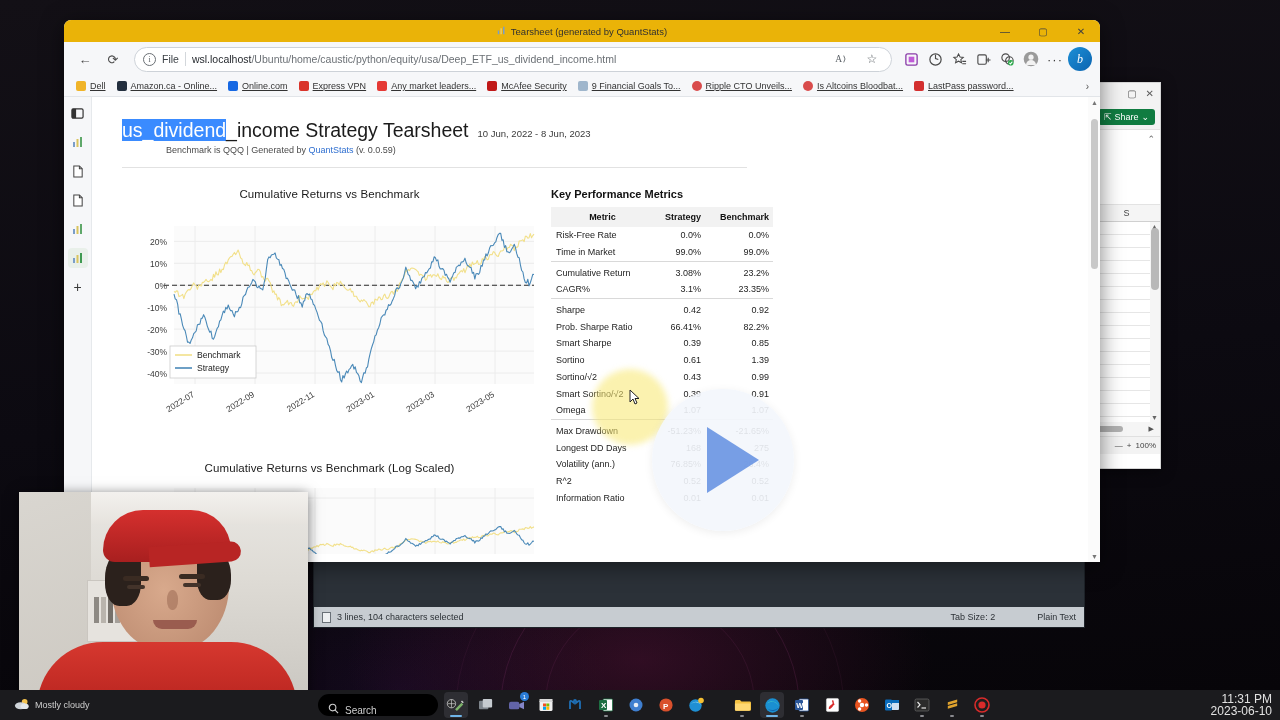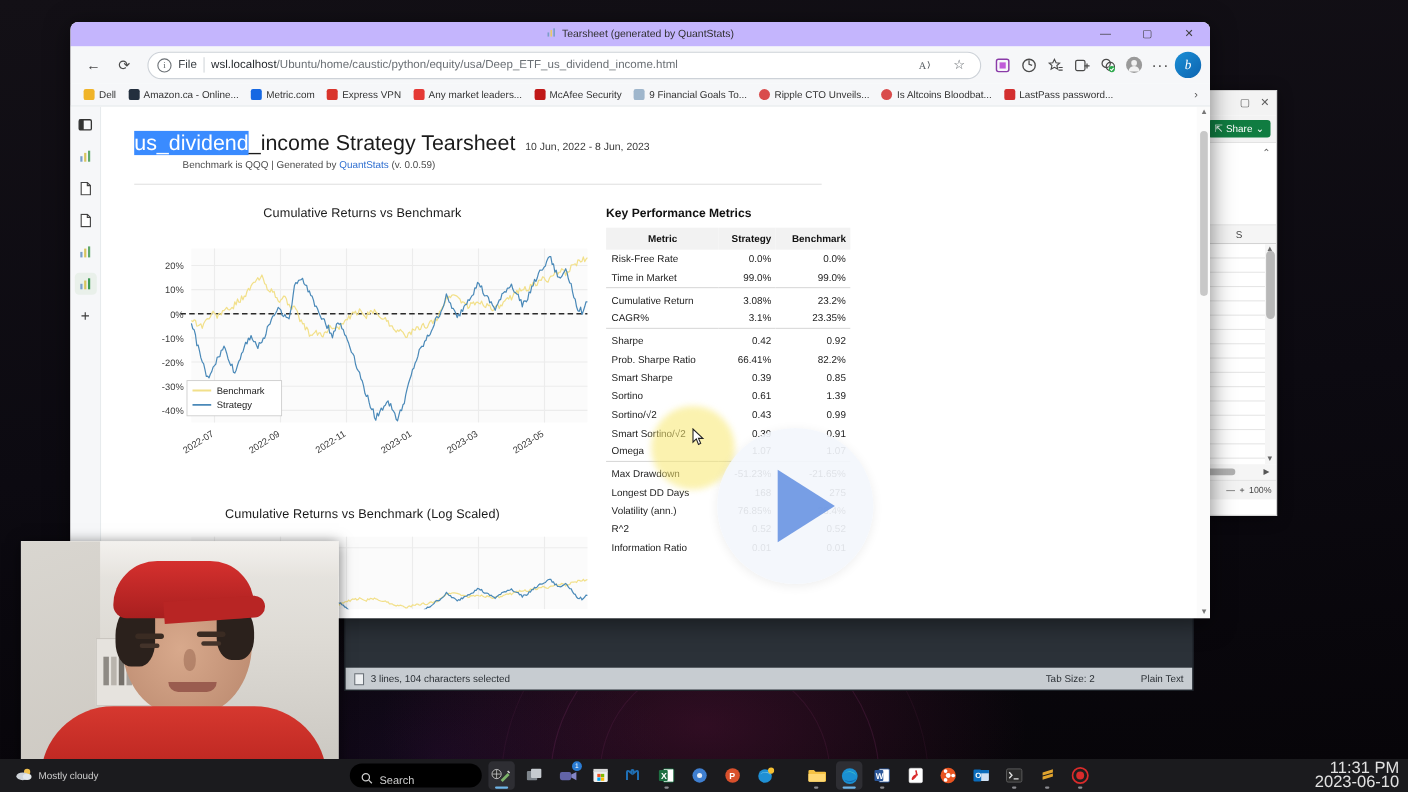--- a/index.html
+++ b/index.html
@@ -63,21 +63,21 @@
   .editor-status .right{display:flex;gap:42px;}
 
   
   .browser{
     position:absolute;left:64px;top:20px;width:1036px;height:542px;
     background:#fff;border-radius:7px 7px 0 0;overflow:hidden;
     box-shadow:0 4px 22px rgba(0,0,0,.5);
     display:flex;flex-direction:column;
   }
   .b-titlebar{
-    height:22px;background:#c4b5fd;display:flex;align-items:center;position:relative;flex:none;padding-left:30px;
+    height:22px;background:#eab308;display:flex;align-items:center;position:relative;flex:none;padding-left:30px;
   }
   .b-title-center{position:absolute;left:0;right:0;display:flex;justify-content:center;align-items:center;gap:5px;font-size:9.5px;color:#303030;}
   .b-wincontrols{margin-left:auto;display:flex;align-items:center;height:100%;}
   .b-wc{width:38px;height:22px;display:flex;align-items:center;justify-content:center;font-size:10px;color:#404040;}
 
   .b-toolbar{height:34px;background:#f6f7f9;display:flex;align-items:center;gap:2px;padding:0 8px;flex:none;}
   .nav-btn{width:26px;height:26px;border-radius:50%;display:flex;align-items:center;justify-content:center;color:#4a4a4a;font-size:13px;}
   .omnibox{
     flex:1;height:25px;background:#fff;border:1px solid #cdd2d8;border-radius:13px;
     display:flex;align-items:center;padding:0 6px 0 8px;gap:6px;margin:0 6px;
@@ -85,21 +85,21 @@
   .omni-info{width:13px;height:13px;border:1.2px solid #6b7075;border-radius:50%;display:flex;align-items:center;justify-content:center;font-size:8px;color:#5b6166;font-family:"Liberation Serif",serif;}
   .omni-scheme{font-size:10.5px;color:#3a3f44;}
   .omni-div{width:1px;height:14px;background:#d3d7db;}
   .omni-url{font-size:10.5px;color:#6b7075;white-space:nowrap;overflow:hidden;}
   .omni-url b{color:#1f2328;font-weight:400;}
   .omni-right{margin-left:auto;display:flex;align-items:center;gap:8px;padding-right:2px;}
   .tb-icon{width:22px;height:22px;display:flex;align-items:center;justify-content:center;}
   .copilot{width:24px;height:24px;border-radius:50%;background:linear-gradient(135deg,#1c8fd6,#0c64b0);display:flex;align-items:center;justify-content:center;color:#fff;font-size:12px;font-family:"Liberation Serif",serif;font-style:italic;}
 
   .b-bookmarks{height:21px;background:#f6f7f9;display:flex;align-items:center;gap:3px;padding:0 8px;border-bottom:1px solid #e2e5e9;flex:none;overflow:hidden;}
-  .bm{display:flex;align-items:center;gap:4px;font-size:9px;color:#333;padding:2px 4px;border-radius:3px;white-space:nowrap;}
+  .bm{display:flex;align-items:center;gap:4px;font-size:9px;color:#333;padding:2px 4px;border-radius:3px;white-space:nowrap;text-decoration:underline;}
   .bm .fav{width:10px;height:10px;border-radius:2px;display:block;flex:none;}
   .bm-overflow{margin-left:auto;font-size:10px;color:#555;padding:0 3px;}
 
   .b-content{flex:1;display:flex;background:#fff;position:relative;overflow:hidden;}
   .vtabs{width:28px;background:#f6f7f9;border-right:1px solid #e6e9ec;display:flex;flex-direction:column;align-items:center;padding-top:6px;gap:9px;flex:none;}
   .vtab{width:20px;height:20px;display:flex;align-items:center;justify-content:center;border-radius:4px;}
   .vtab.active{background:#e9f0ea;}
 
   .page{flex:1;position:relative;overflow:hidden;background:#fff;}
   .page-inner{padding:22px 22px 0 30px;}
@@ -173,21 +173,21 @@
   
   .taskbar{position:absolute;left:0;top:690px;width:1280px;height:30px;background:#1b1b1e;display:flex;align-items:center;}
   .tb-weather{position:absolute;left:6px;top:0;height:30px;display:flex;align-items:center;gap:5px;padding:0 8px;color:#cfcfcf;font-size:9px;}
   .tb-weather .ic{width:16px;height:16px;}
   .tb-center{position:absolute;left:318px;top:0;height:30px;display:flex;align-items:center;gap:6px;}
   .tb-search{height:22px;min-width:120px;background:#000000;border-radius:12px;display:flex;align-items:flex-end;gap:6px;padding:0 10px;color:#cfcfcf;font-size:10px;}
   .tb-app{width:24px;height:26px;position:relative;display:flex;align-items:center;justify-content:center;border-radius:4px;}
   .tb-app.active{background:#2e2e33;}
   .tb-app .dot{position:absolute;bottom:1px;left:50%;transform:translateX(-50%);width:4px;height:2px;border-radius:1px;background:#8a8a8f;}
   .tb-app.active .dot{width:12px;background:#6fb5e8;}
-  .tb-clock{position:absolute;right:8px;top:0;height:30px;display:flex;flex-direction:column;justify-content:center;align-items:flex-end;color:#e2e2e2;font-size:15px;line-height:12px;}
+  .tb-clock{position:absolute;right:8px;top:0;height:30px;display:flex;flex-direction:column;justify-content:center;align-items:flex-end;color:#e2e2e2;font-size:12px;line-height:12px;}
 </style>
 </head>
 <body>
 
 <div id="screen">
 
   <div class="desktop-bg">
     <div class="bg-arc a1"></div>
       <div class="bg-arc a2"></div>
       <div class="bg-arc a3"></div>
@@ -344,21 +344,21 @@
       <div class="bm">
           <span class="fav" style="background:#f0b429"></span>
           <span>Dell</span>
         </div>
       <div class="bm">
           <span class="fav" style="background:#232f3e"></span>
           <span>Amazon.ca - Online...</span>
         </div>
       <div class="bm">
           <span class="fav" style="background:#1668e3"></span>
-          <span>Metric.com</span>
+          <span>Online.com</span>
         </div>
       <div class="bm">
           <span class="fav" style="background:#d9342b"></span>
           <span>Express VPN</span>
         </div>
       <div class="bm">
           <span class="fav" style="background:#e53935"></span>
           <span>Any market leaders...</span>
         </div>
       <div class="bm">

